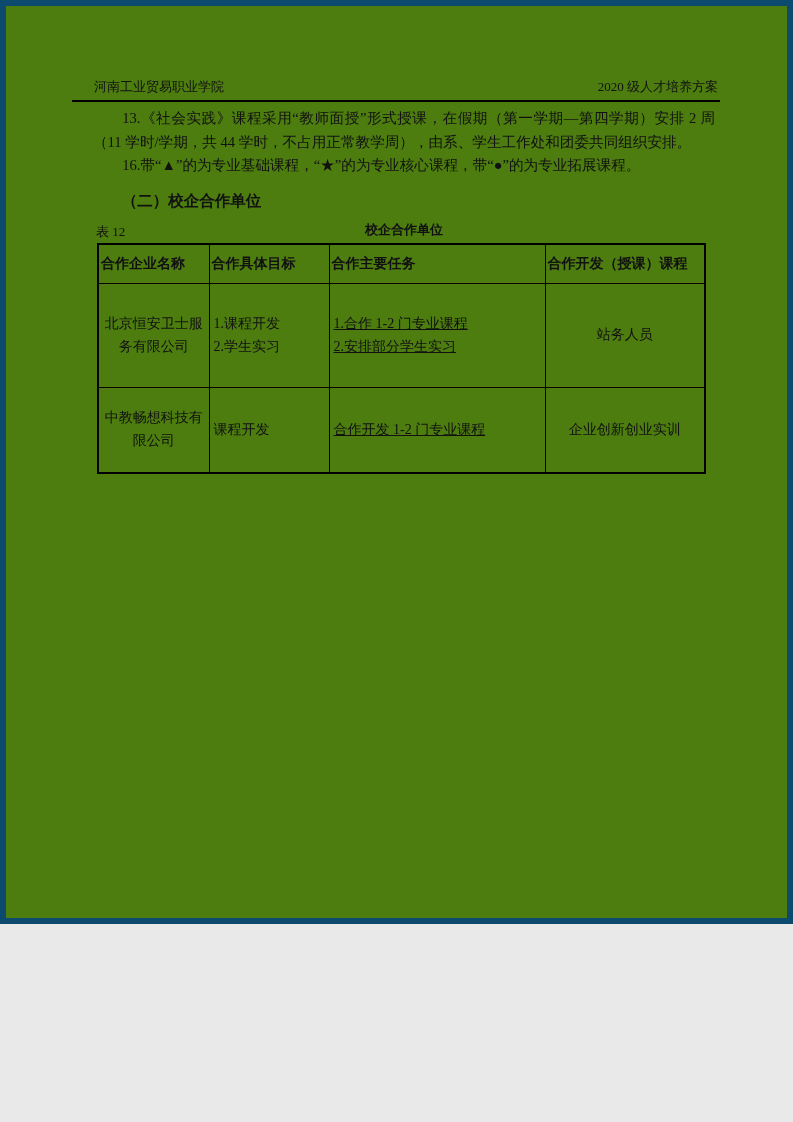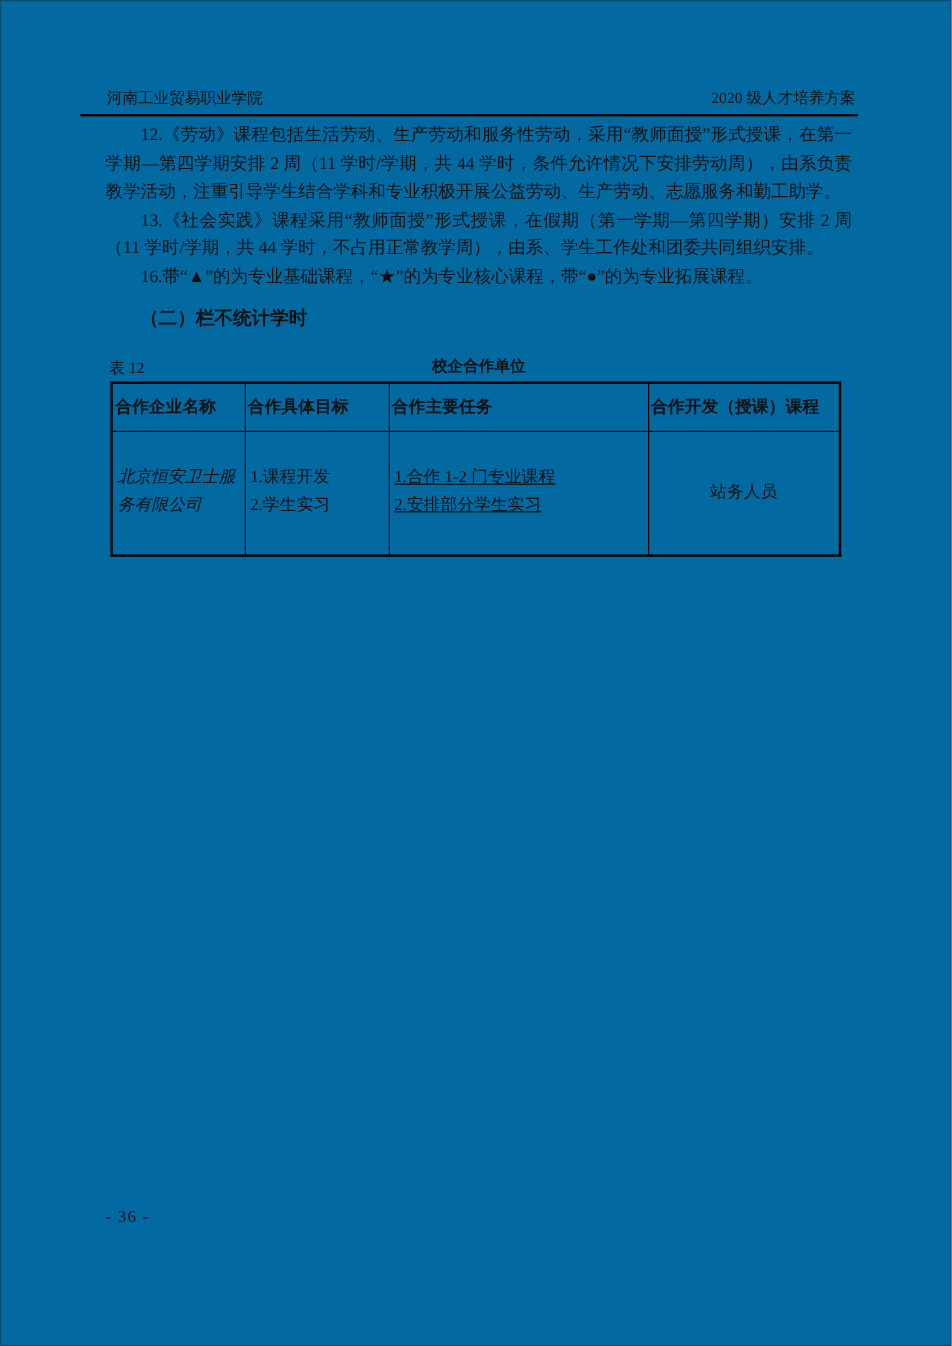--- a/index.html
+++ b/index.html
@@ -3,24 +3,24 @@
 <meta charset="utf-8">
 <style>
   html, body {
     margin: 0;
     padding: 0;
     background: #e9e9e9;
   }
   .page {
     position: relative;
     width: 793px;
-    height: 1122px;
+    height: 924px;
     margin: 0 auto;
-    background: #0369a1;
-    border: 1px solid #0c4a6e;
+    background: #4d7c0f;
+    border: 6px solid #0c4a6e;
     box-sizing: border-box;
     font-family: "Liberation Serif", "DejaVu Serif", serif;
     color: #111111;
     overflow: hidden;
   }
 
   
   .doc-header {
     position: absolute;
     top: 72px;
@@ -56,21 +56,21 @@
   .section-heading {
     margin-top: 11px;
     font-size: 15.5px;
     font-weight: bold;
     text-indent: 1.85em;
     line-height: 24px;
   }
 
   .caption-row {
     position: relative;
-    margin-top: 15px;
+    margin-top: 5px;
     height: 23px;
     line-height: 23px;
   }
   .caption-label {
     position: absolute;
     left: 3px;
     bottom: -2px;
     font-size: 13px;
   }
   .caption-title {
@@ -101,21 +101,21 @@
     text-align: left;
     padding: 0 2px;
   }
   table.coop td {
     vertical-align: middle;
     line-height: 22.5px;
     padding: 4px 4px;
   }
   tr.row-1 td { height: 104px; }
   tr.row-2 td { height: 85px; }
-  td.cell-company { padding-left: 8px;  padding-right: 8px; text-align: left; font-style: italic; }
+  td.cell-company { padding-left: 8px;  padding-right: 8px; text-align: center; }
   td.cell-goals   { padding-left: 8px;  text-align: left; }
   td.cell-tasks   { padding-left: 17px; text-align: left; text-decoration: underline; }
   td.cell-courses { text-align: center; }
 
   
   .page-footer {
     position: absolute;
     left: 87px;
     top: 1006px;
     font-size: 14px;
@@ -128,25 +128,24 @@
 <div class="page">
 
   <div class="doc-header">
     <div class="doc-header-row">
       <span>河南工业贸易职业学院</span>
       <span>2020 级人才培养方案</span>
     </div>
   </div>
 
   <div class="doc-body">
-    <p>12.《劳动》课程包括生活劳动、生产劳动和服务性劳动，采用“教师面授”形式授课，在第一学期—第四学期安排 2 周（11 学时/学期，共 44 学时，条件允许情况下安排劳动周），由系负责教学活动，注重引导学生结合学科和专业积极开展公益劳动、生产劳动、志愿服务和勤工助学。</p>
     <p>13.《社会实践》课程采用“教师面授”形式授课，在假期（第一学期—第四学期）安排 2 周（11 学时/学期，共 44 学时，不占用正常教学周），由系、学生工作处和团委共同组织安排。</p>
     <p>16.带“▲”的为专业基础课程，“★”的为专业核心课程，带“●”的为专业拓展课程。</p>
 
-    <div class="section-heading">（二）栏不统计学时</div>
+    <div class="section-heading">（二）校企合作单位</div>
 
     <div class="caption-row">
       <span class="caption-label">表 12</span>
       <span class="caption-title">校企合作单位</span>
     </div>
 
     <table class="coop">
       <colgroup>
         <col style="width:111px">
         <col style="width:120px">
@@ -167,19 +166,29 @@
           <td class="cell-goals">
             <div>1.课程开发</div>
             <div>2.学生实习</div>
           </td>
           <td class="cell-tasks">
             <div>1.合作 1-2 门专业课程</div>
             <div>2.安排部分学生实习</div>
           </td>
           <td class="cell-courses">站务人员</td>
         </tr>
+        <tr class="row-2">
+          <td class="cell-company">中教畅想科技有限公司</td>
+          <td class="cell-goals">
+            <div>课程开发</div>
+          </td>
+          <td class="cell-tasks">
+            <div>合作开发 1-2 门专业课程</div>
+          </td>
+          <td class="cell-courses">企业创新创业实训</td>
+        </tr>
       </tbody>
     </table>
   </div>
 
   <div class="page-footer">- 36 -</div>
 
 </div>
 
 </body></html>

